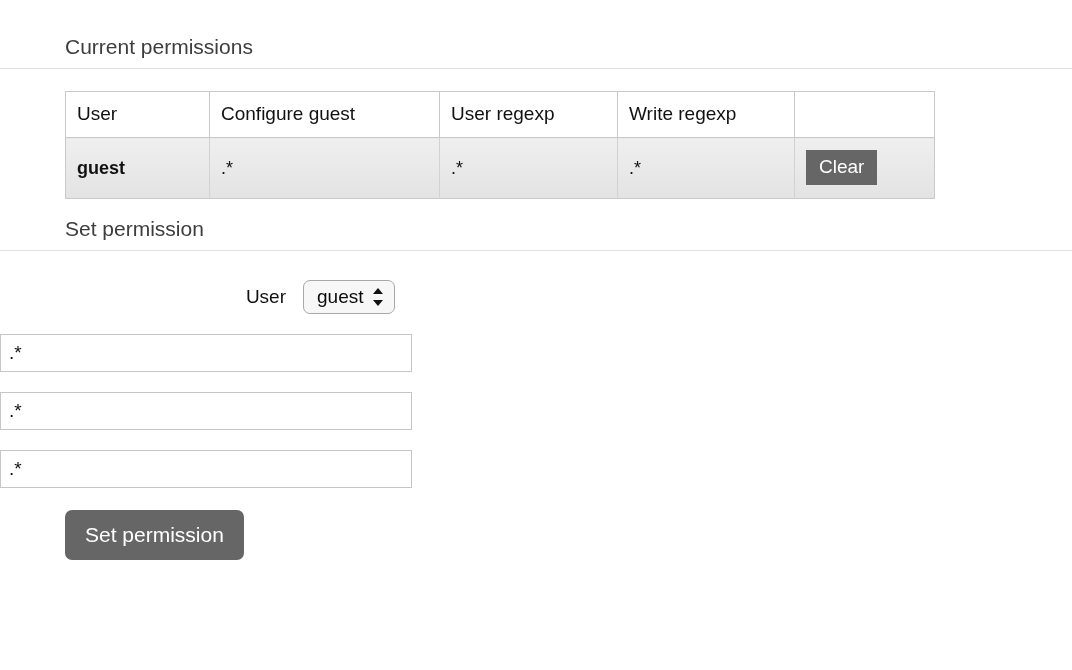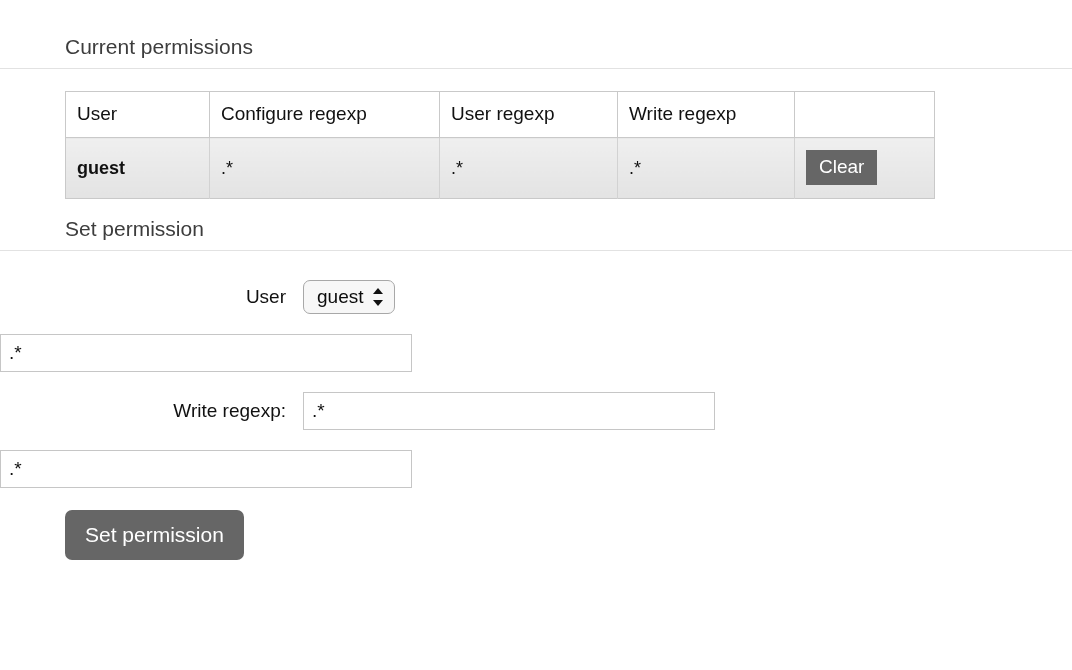--- a/index.html
+++ b/index.html
@@ -227,21 +227,21 @@
         <colgroup>
           <col class="c-user">
             <col class="c-conf">
             <col class="c-write">
             <col class="c-read">
             <col class="c-action">
         </colgroup>
         <thead>
           <tr>
             <th>User</th>
-            <th>Configure regexp</th>
+            <th>Configure guest</th>
             <th>User regexp</th>
             <th>Write regexp</th>
             <th></th>
           </tr>
         </thead>
         <tbody>
           <tr class="row-odd">
             <td class="user-cell">guest</td>
             <td>.*</td>
             <td>.*</td>
@@ -280,21 +280,20 @@
 
       <div style="height:15px;"></div>
 
       <div class="form-row">
         <input class="f-input" type="text" value=".*" style="">
       </div>
 
       <div style="height:17px;"></div>
 
       <div class="form-row">
-        <div class="f-label">Write regexp:</div>
         <input class="f-input" type="text" value=".*" style="">
       </div>
 
       <div style="height:17px;"></div>
 
       <div class="form-row">
         <input class="f-input" type="text" value=".*" style="">
       </div>
 
       <div class="submit-wrap">

